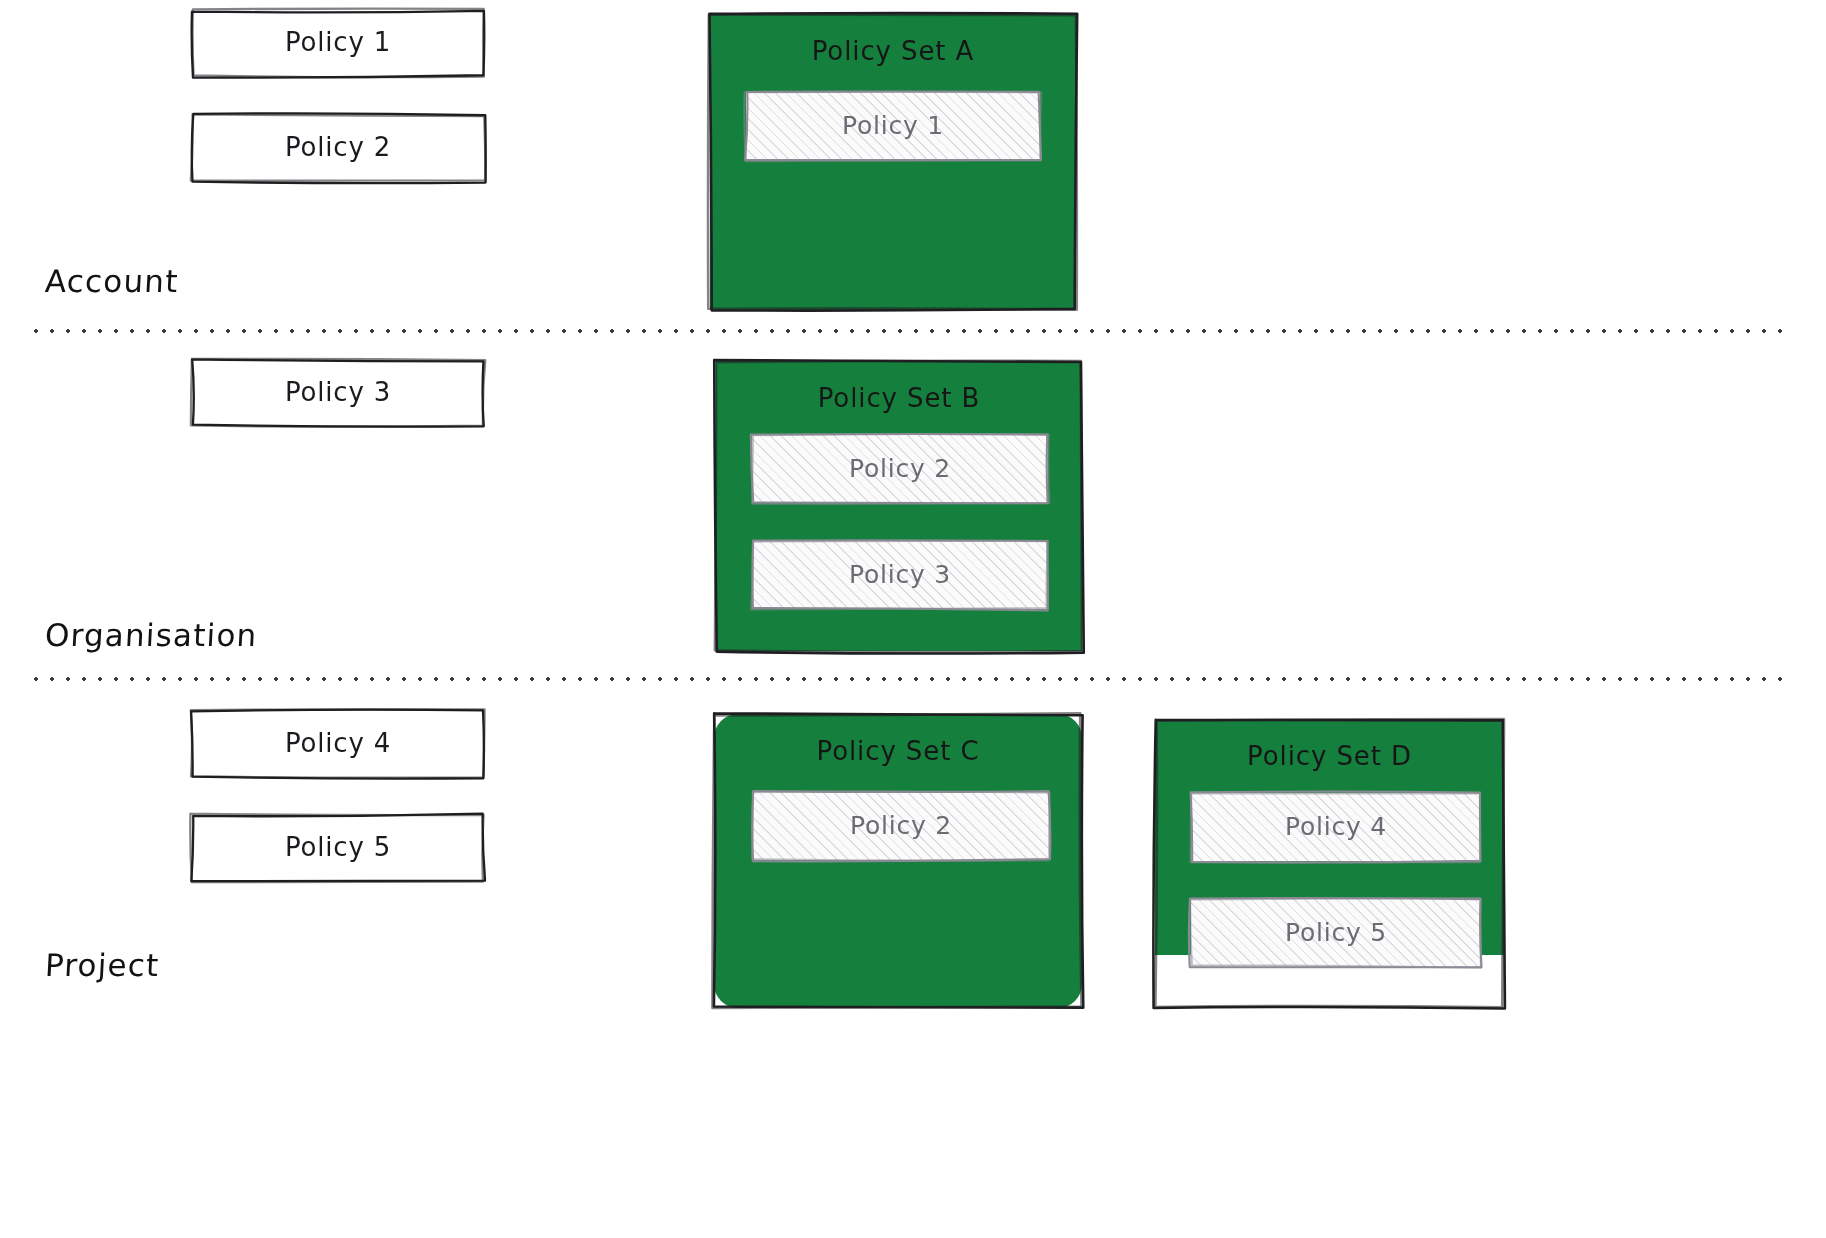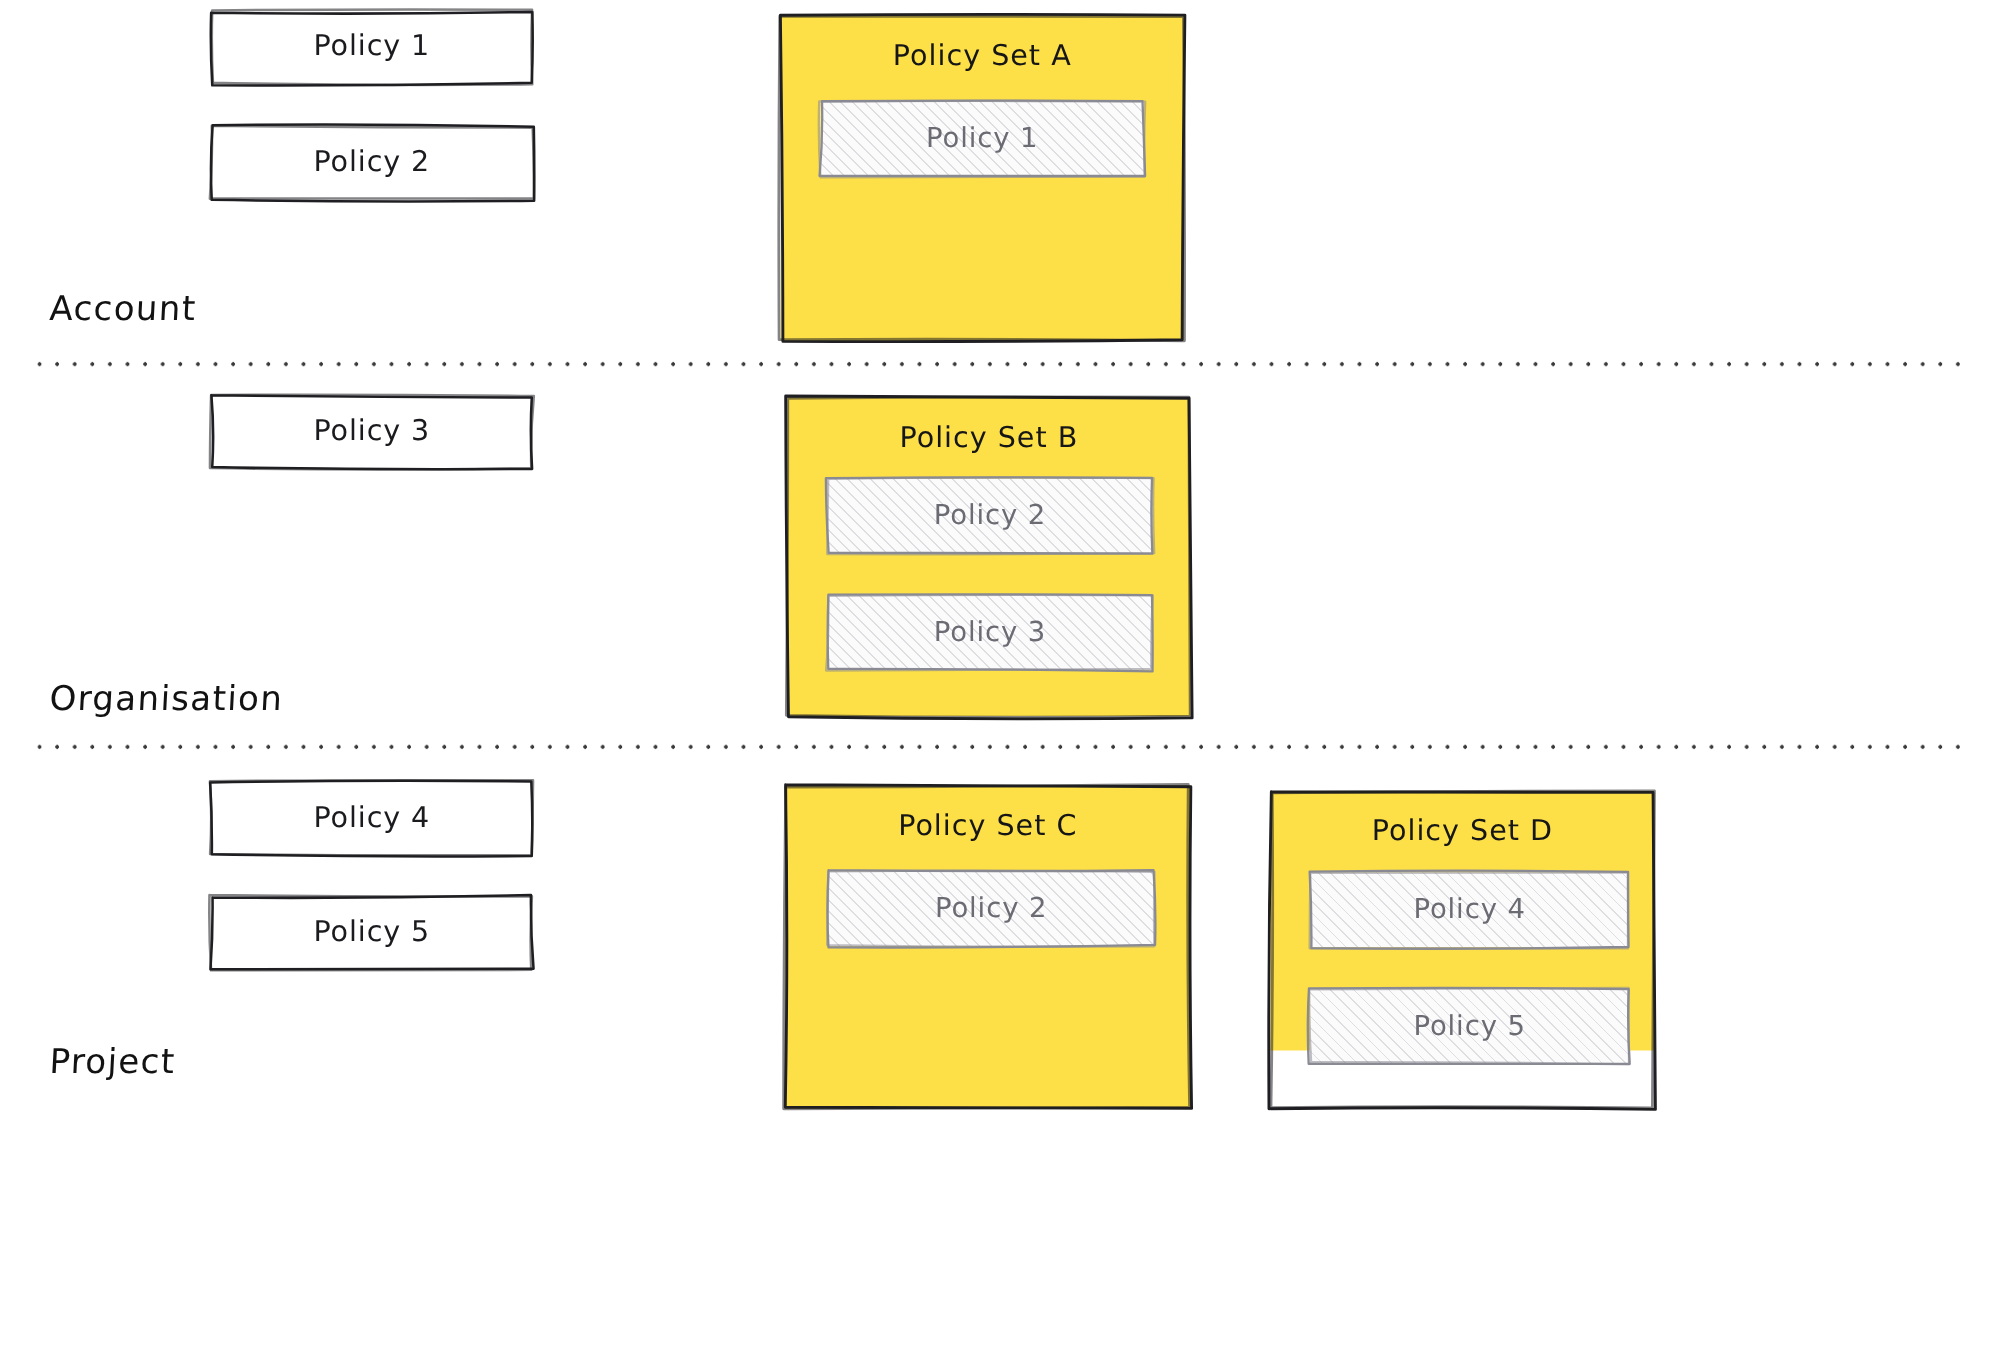--- a/index.html
+++ b/index.html
@@ -73,21 +73,21 @@
     text-align: center;
     font-size: 26px;
     color: #1b1b1f;
     letter-spacing: 0.8px;
     font-weight: 400;
   }
 
   
   .policy-set {
     position: absolute;
-    background: #fde047;
+    background: #15803d;
     box-sizing: border-box;
   }
   .policy-set .ps-svg {
     position: absolute;
     left: -8px;
     top: -8px;
     overflow: visible;
     pointer-events: none;
   }
   .policy-set .ps-title {
@@ -206,21 +206,21 @@
       </svg>
       <div class="pb-label sketch-text">Policy 4</div>
     </div>
     <div class="policy-box" style="left: 192px; top: 815px; width: 292px; height: 66px;">
       <svg class="pb-svg" width="304" height="78" viewBox="0 0 304 78">
         <path d="M 7.22 6.97 Q 152.85 8.12 296.67 4.57 Q 296.30 38.51 299.03 71.66 Q 154.43 71.93 5.34 72.19 Q 7.58 40.67 7.22 6.97" fill="none" stroke="#1f1f23" stroke-width="2.3" stroke-linecap="round" stroke-linejoin="round" opacity="1"></path>
         <path d="M 4.42 4.67 Q 148.83 6.61 297.54 5.82 Q 295.58 39.72 296.94 72.69 Q 149.16 73.15 5.89 73.11 Q 3.75 39.79 4.42 4.67" fill="none" stroke="#1f1f23" stroke-width="2.3" stroke-linecap="round" stroke-linejoin="round" opacity="0.55"></path>
       </svg>
       <div class="pb-label sketch-text">Policy 5</div>
     </div>
-    <div class="policy-set" style="left: 714px; top: 714px; width: 368px; height: 294px;">
+    <div class="policy-set" style="left: 714px; top: 714px; width: 368px; height: 294px; border-radius: 24px;">
       <svg class="ps-svg" width="384" height="310" viewBox="0 0 384 310">
         <path d="M 8.15 7.40 Q 194.34 7.54 376.59 9.27 Q 374.79 154.46 377.26 301.62 Q 192.17 301.91 7.90 300.57 Q 10.61 155.74 8.15 7.40" fill="none" stroke="#1f1f23" stroke-width="2.6" stroke-linecap="round" stroke-linejoin="round" opacity="1"></path>
         <path d="M 8.32 9.57 Q 191.11 9.24 374.23 7.22 Q 372.79 151.48 375.47 300.60 Q 192.61 300.75 6.43 301.96 Q 6.45 155.47 8.32 9.57" fill="none" stroke="#1f1f23" stroke-width="2.6" stroke-linecap="round" stroke-linejoin="round" opacity="0.55"></path>
       </svg>
       <div class="ps-title sketch-text">Policy Set C</div>
       <div class="chip" style="left: 38px; top: 78px; width: 298px; height: 68px;">
         <svg class="chip-svg" width="310" height="80" viewBox="0 0 310 80">
           <path d="M 7.25 4.98 Q 154.10 6.95 302.68 5.15 Q 305.13 40.91 304.04 73.02 Q 155.66 75.90 7.16 75.20 Q 5.25 42.10 7.25 4.98" fill="none" stroke="#8a8a94" stroke-width="2.1" stroke-linecap="round" stroke-linejoin="round" opacity="1"></path>
           <path d="M 6.90 6.17 Q 157.19 4.38 303.55 6.56 Q 302.86 39.96 303.36 74.26 Q 155.63 75.54 5.98 73.17 Q 6.68 38.53 6.90 6.17" fill="none" stroke="#8a8a94" stroke-width="2.1" stroke-linecap="round" stroke-linejoin="round" opacity="0.55"></path>
         </svg>

